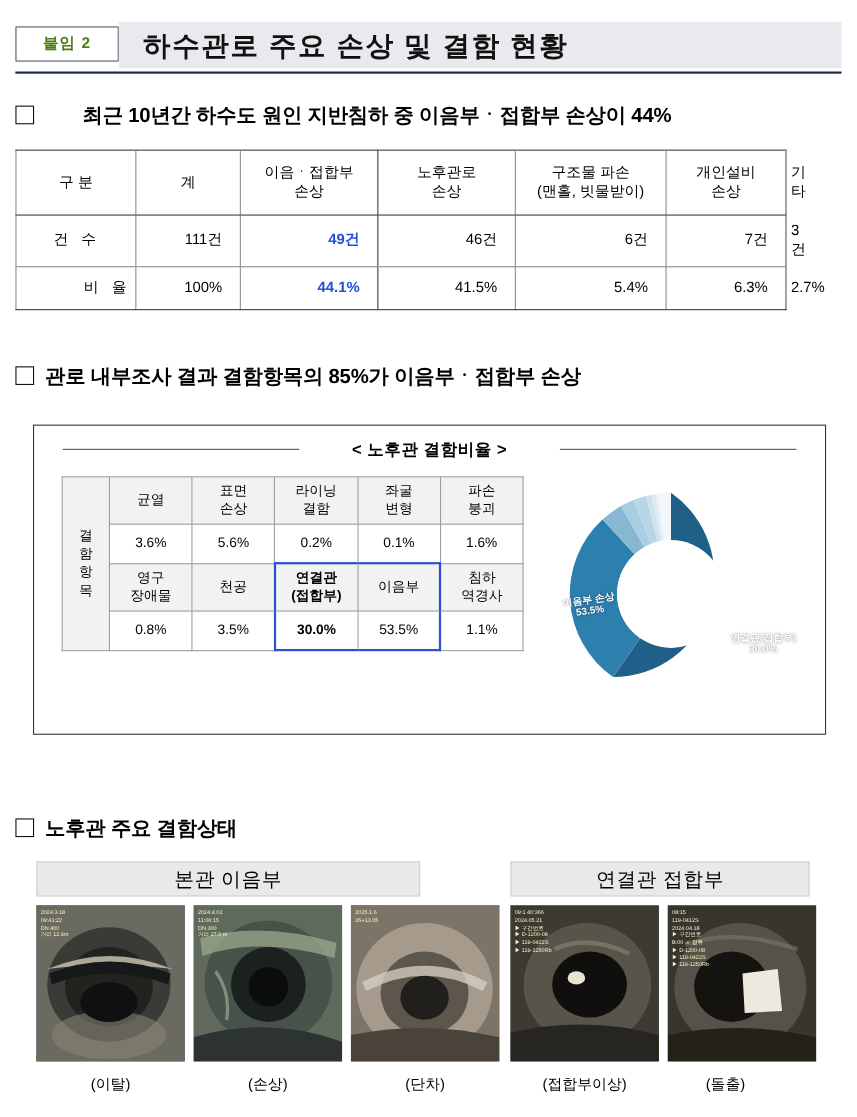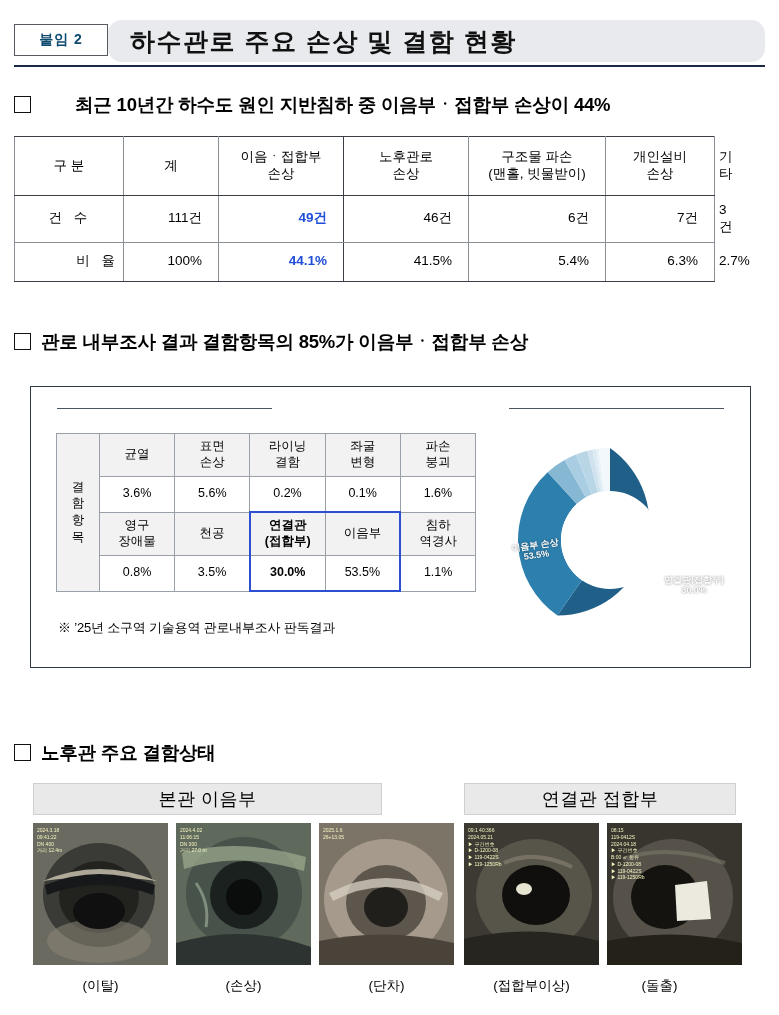--- a/index.html
+++ b/index.html
@@ -29,34 +29,33 @@
   }
   .header-tag {
     width: 92px;
     border: 1px solid #555a60;
     display: flex;
     align-items: center;
     justify-content: center;
     font-size: 14px;
     font-weight: bold;
     letter-spacing: 1px;
-    color: #0c4a6e;
+    color: #4d7c0f;
     background: #ffffff;
     margin-bottom: 5px;
     height: 30px;
     align-self: center;
   }
   .header-title-box {
     flex: 1;
     background: #e8eaee;
     display: flex;
     align-items: center;
     padding-left: 22px;
     margin-bottom: 3px;
-    border-radius: 14px;
   }
   .header-title {
     font-size: 25px;
     font-weight: bold;
     letter-spacing: 1.5px;
     color: #111;
   }
 
   
   .sec-head {
@@ -339,20 +338,21 @@
 </table>
 
 <div class="sec-head" style="left:14px; top:329px;">
   <span class="chk"></span>
   <span class="txt">관로 내부조사 결과 결함항목의 85%가 이음부ㆍ접합부 손상</span>
 </div>
 
 <div class="chartbox">
   <div class="title-rule-l"></div>
   <div class="title-rule-r"></div>
+  <div class="chartbox-title">&lt; 노후관 결함비율 &gt;</div>
 
   <table class="tbl2">
     <tbody>
         <tr>
       <td class="sidehdr" rowspan="4">
         <div>결</div>
             <div>함</div>
             <div>항</div>
             <div>목</div>
       </td>
@@ -407,21 +407,20 @@
     <tr>
       <td>0.8%</td>
       <td>3.5%</td>
       <td class="boxed-l boxed-b">30.0%</td>
       <td class="boxed-r boxed-b">53.5%</td>
       <td>1.1%</td>
     </tr>
   </tbody>
     </table>
 
-  <div class="chart-note">※ ’25년 소구역 기술용역 관로내부조사 판독결과</div>
 
   <div class="donut-wrap">
     <svg width="220" height="210" viewBox="0 0 220 210">
       <g transform="translate(110,105)">
 
         <path d="M 0,-92 A 92,92 0 0,1 -52.6,75.5 L -28.0,40.2 A 49,49 0 0,0 0,-49 Z" transform="rotate(0)" fill="#1f5f88"></path>
 
         <path d="M -52.6,75.5 A 92,92 0 0,1 -62.3,-67.7 L -33.2,-36.1 A 49,49 0 0,0 -28.0,40.2 Z" fill="#2d7fae"></path>
 
         <path d="M -62.3,-67.7 A 92,92 0 0,1 -45.5,-79.9 L -24.2,-42.6 A 49,49 0 0,0 -33.2,-36.1 Z" fill="#86b8d4"></path>

